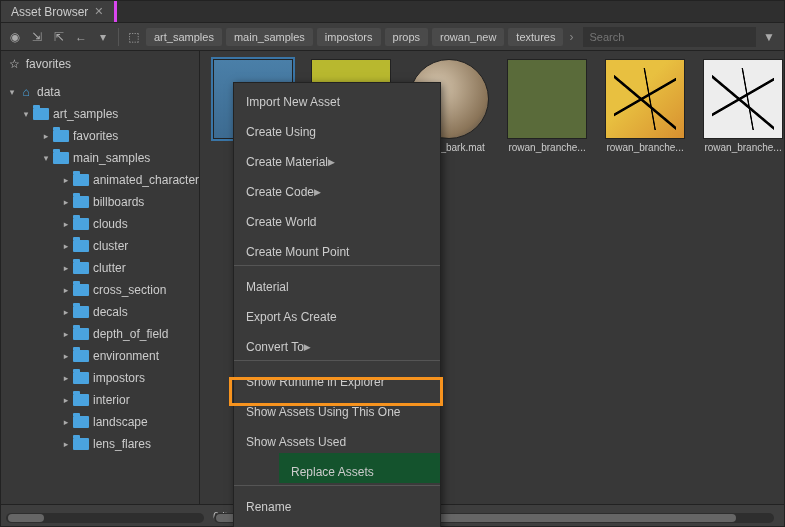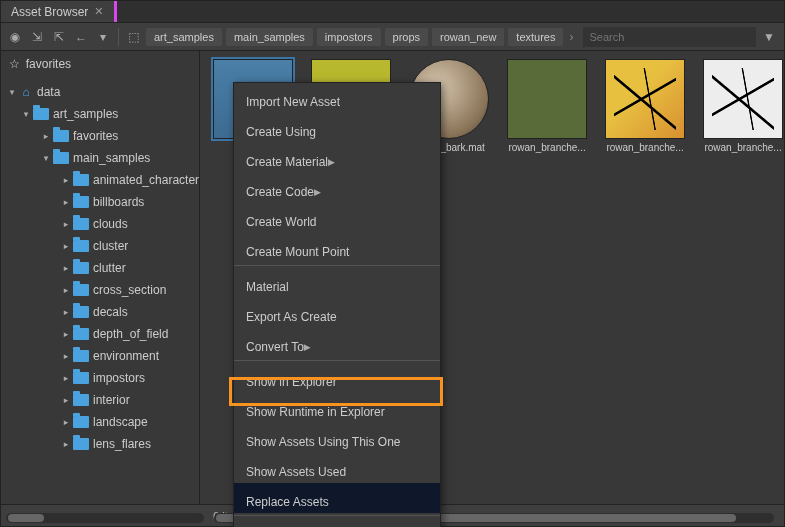--- a/index.html
+++ b/index.html
@@ -38,21 +38,21 @@
 .t-orange { background:linear-gradient(135deg,#e8c040 40%,#d89030); position:relative; }
 .t-orange::after,.t-white::after { content:""; position:absolute; inset:8px; background-image:linear-gradient(40deg,transparent 45%,#000 46%,#000 48%,transparent 49%),linear-gradient(-30deg,transparent 50%,#000 51%,#000 53%,transparent 54%),linear-gradient(80deg,transparent 55%,#000 56%,#000 57%,transparent 58%); }
 .t-white { background:#ededed; position:relative; }
 .status { height:22px; background:#3e3e3e; border-top:1px solid #222; display:flex; align-items:center; }
 .status .count { margin-left:212px; font-size:11px; color:#bbb; }
 .hscroll { position:absolute; bottom:2px; height:14px; display:flex; align-items:center; }
 .hscroll .track { background:#2e2e2e; height:10px; position:relative; border-radius:5px; }
 .hscroll .thumbbar { position:absolute; top:1px; height:8px; background:#666; border-radius:4px; }
 .ctx { position:absolute; background:#3a3a3a; border:1px solid #222; box-shadow:2px 2px 8px rgba(0,0,0,0.5); min-width:208px; z-index:50; }
 .ctx-item { padding:12px 14px 4px 12px; cursor:pointer; display:flex; justify-content:flex-start; align-items:center; font-size:12px; }
-.ctx-item.selected { background:#0f172a; }
+.ctx-item.selected { background:#14532d;margin-left:45px; }
 .ctx-sep { height:1px; background:#555; margin:2px 0; }
 .ctx-sub { color:#aaa; font-size:9px; }
 .highlight-box { position:absolute; border:3px solid #f7931e; pointer-events:none; z-index:60; }
 </style>
 </head>
 <body>
 
 <div class="window">
   <div class="tabbar">
     <div class="tab">
@@ -252,23 +252,20 @@
     </div>
     <div class="ctx-item">
       <span>Export As Create</span>
     </div>
     <div class="ctx-item">
       <span>Convert To</span>
       <span class="ctx-sub">▶</span>
     </div>
     <div class="ctx-sep"></div>
     <div class="ctx-item">
-      <span>Show in Explorer</span>
-    </div>
-    <div class="ctx-item">
       <span>Show Runtime in Explorer</span>
     </div>
     <div class="ctx-item">
       <span>Show Assets Using This One</span>
     </div>
     <div class="ctx-item">
       <span>Show Assets Used</span>
     </div>
     <div class="ctx-item selected">Replace Assets</div>
     <div class="ctx-sep"></div>

